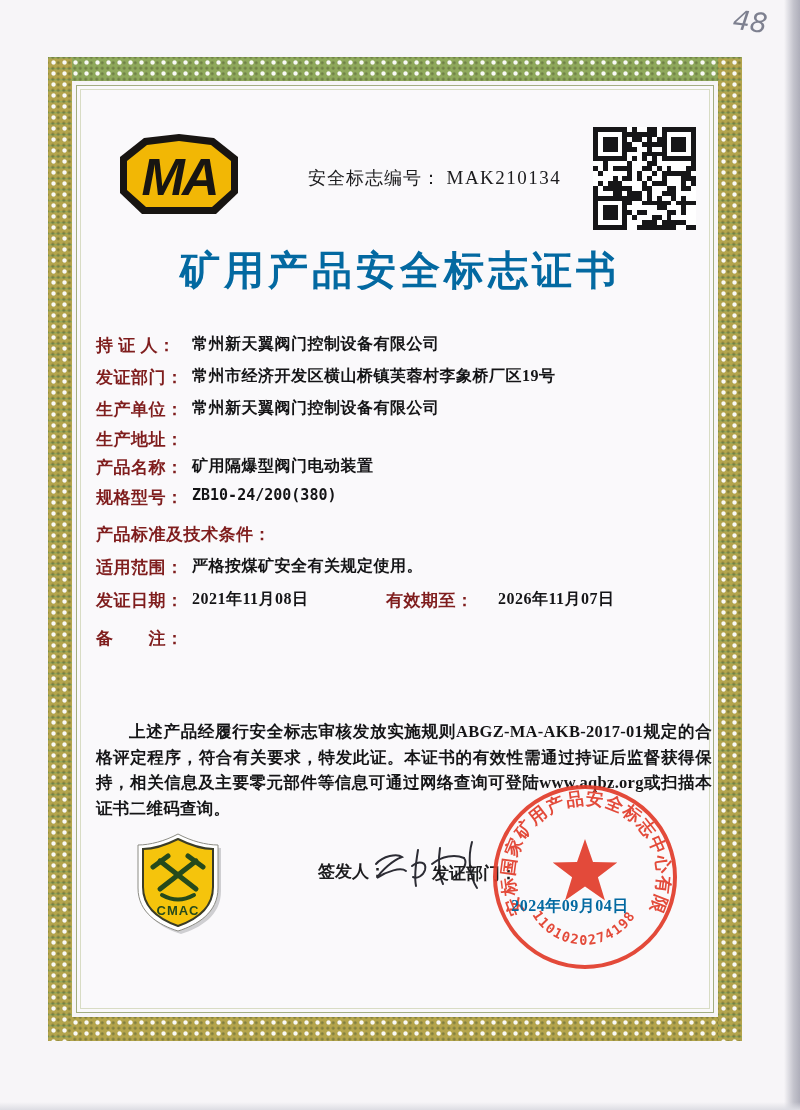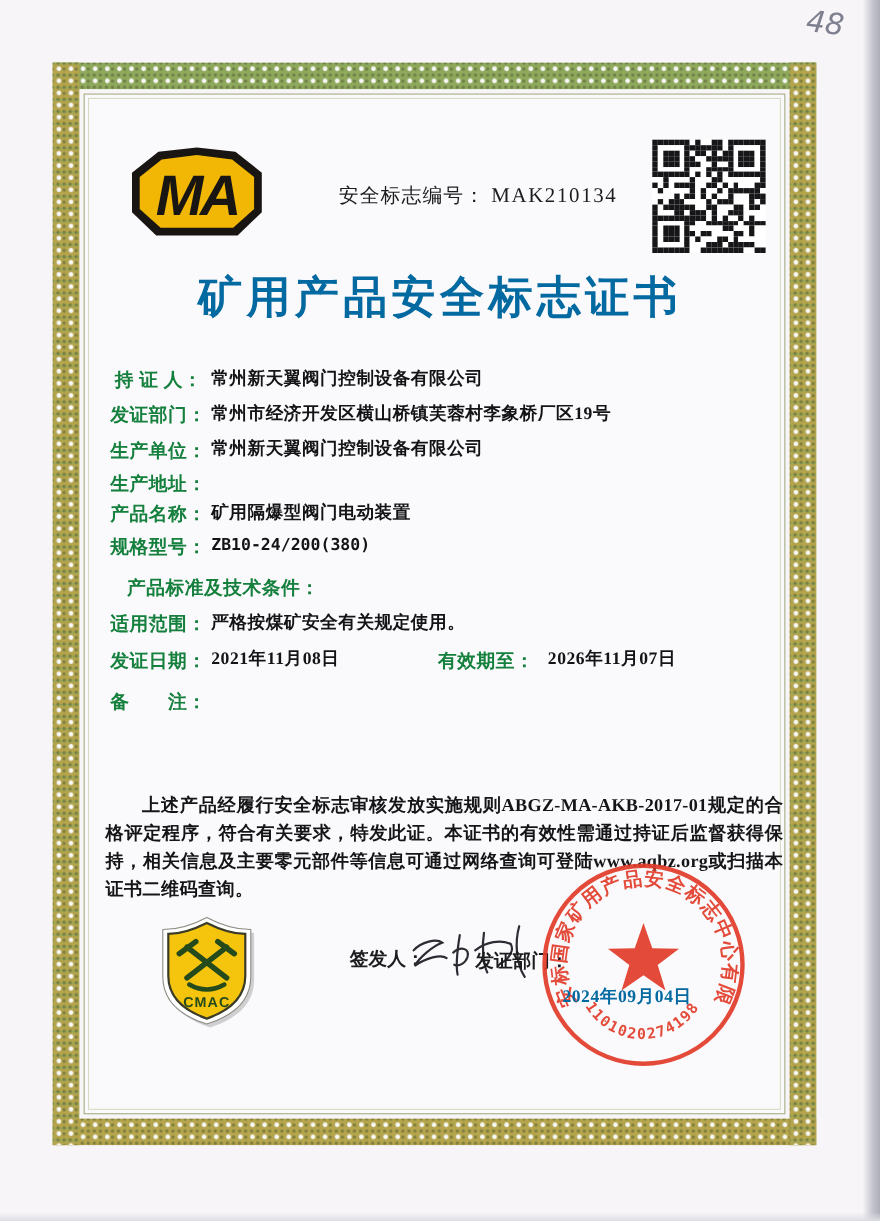--- a/index.html
+++ b/index.html
@@ -48,39 +48,39 @@
     display:grid;grid-template-columns:repeat(21,1fr);grid-template-rows:repeat(21,1fr);
     background:#fff;}
   .qr div{background:#fff;}
   .qr div.d{background:#161618;}
 
   .title{position:absolute;left:0;right:0;top:243px;text-align:center;
     font-size:40px;font-weight:700;letter-spacing:4px;color:#0369a1;}
 
   
   .row{position:absolute;left:96px;display:flex;align-items:flex-start;width:620px;}
-  .lbl{flex:0 0 96px;font-size:17px;font-weight:700;letter-spacing:.5px;color:#15803d;text-align:center;}
+  .lbl{flex:0 0 96px;font-size:17px;font-weight:700;letter-spacing:.5px;color:#7f1d1d;}
   .val{margin-left:0;font-size:16px;font-weight:700;letter-spacing:.5px;color:#141416;}
   .r0{top:334px}.r1{top:366px}.r2{top:398px}.r3{top:428px}.r4{top:456px}.r5{top:486px}
   .row-std{top:512px;}
   .row-std .lbl{flex:0 0 214px;padding-top:11px;}
   .row-std .val{width:400px;}
   .mono{font-family:"DejaVu Sans Mono","Liberation Mono",monospace;font-size:15px;letter-spacing:0;}
   .r6{top:556px}
   .row-dates{top:589px;}
   .row-dates .v1{width:172px;}
   .row-dates .lbl2{flex:0 0 112px;margin-left:22px;}
   .row-remark{top:627px;}
 
   .statement{position:absolute;left:96px;top:719px;width:616px;
     font-size:16.5px;font-weight:700;line-height:25.5px;letter-spacing:.3px;
     text-indent:2em;text-align:justify;color:#151517;}
 
   
-  .cmac{position:absolute;left:142px;top:831px;}
+  .cmac{position:absolute;left:132px;top:831px;}
   .signer{position:absolute;left:318px;top:860px;font-size:17px;font-weight:700;}
   .signature{position:absolute;left:368px;top:836px;}
   .dept{position:absolute;left:432px;top:862px;font-size:17px;font-weight:700;}
   .stamp{position:absolute;left:490px;top:782px;}
   .stamp-date{position:absolute;left:500px;top:896px;width:140px;text-align:center;
     font-size:16px;font-weight:700;color:#0369a1;letter-spacing:.5px;z-index:5;}
 </style>
 </head>
 <body>
 

